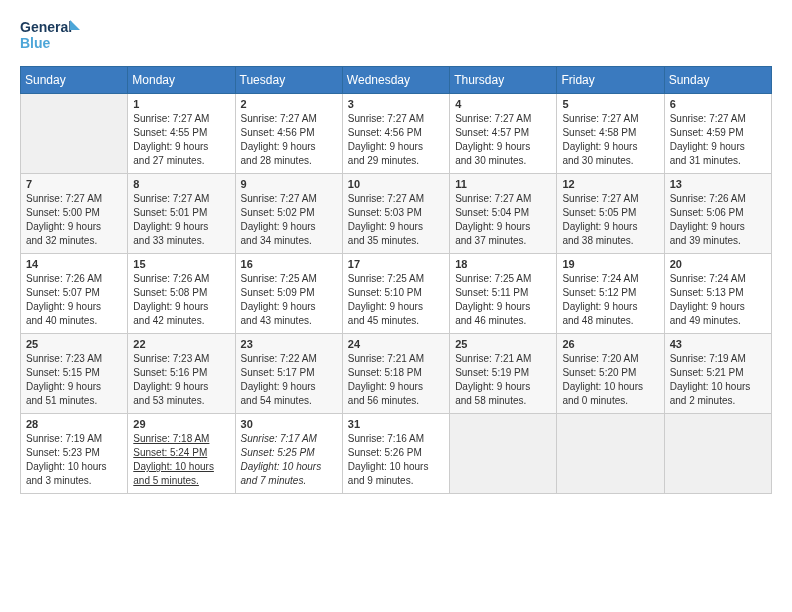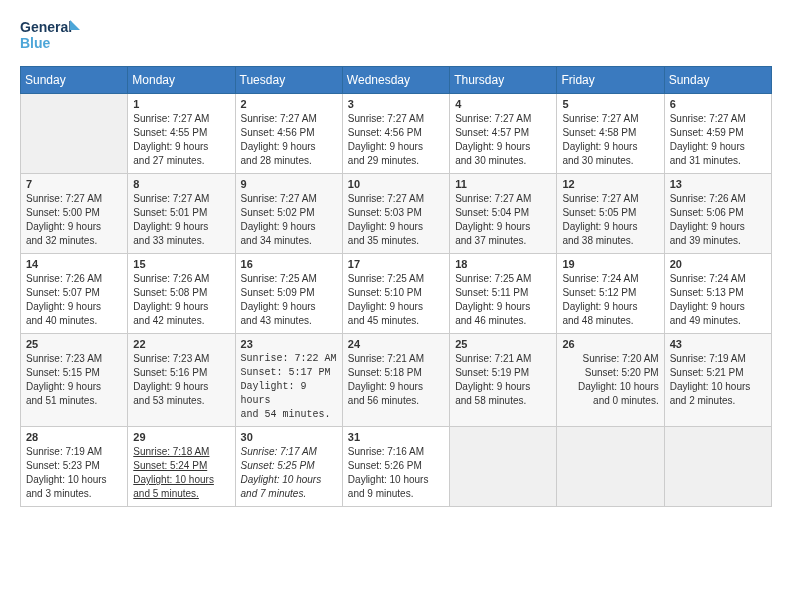--- a/index.html
+++ b/index.html
@@ -260,42 +260,42 @@
         </td>
         <td>
           <div class="day-number">22</div>
           <div class="day-info" style="white-space: pre-line;">Sunrise: 7:23 AM
 Sunset: 5:16 PM
 Daylight: 9 hours
 and 53 minutes.</div>
         </td>
         <td>
           <div class="day-number">23</div>
-          <div class="day-info" style="white-space: pre-line; font-family: Liberation Mono, monospace;">Sunrise: 7:22 AM
+          <div class="day-info" style="white-space: pre-line;">Sunrise: 7:22 AM
 Sunset: 5:17 PM
 Daylight: 9 hours
 and 54 minutes.</div>
         </td>
         <td>
           <div class="day-number">24</div>
           <div class="day-info" style="white-space: pre-line;">Sunrise: 7:21 AM
 Sunset: 5:18 PM
 Daylight: 9 hours
 and 56 minutes.</div>
         </td>
         <td>
           <div class="day-number">25</div>
           <div class="day-info" style="white-space: pre-line;">Sunrise: 7:21 AM
 Sunset: 5:19 PM
 Daylight: 9 hours
 and 58 minutes.</div>
         </td>
         <td>
           <div class="day-number">26</div>
-          <div class="day-info" style="white-space: pre-line; text-align: right;">Sunrise: 7:20 AM
+          <div class="day-info" style="white-space: pre-line;">Sunrise: 7:20 AM
 Sunset: 5:20 PM
 Daylight: 10 hours
 and 0 minutes.</div>
         </td>
         <td>
           <div class="day-number">43</div>
           <div class="day-info" style="white-space: pre-line;">Sunrise: 7:19 AM
 Sunset: 5:21 PM
 Daylight: 10 hours
 and 2 minutes.</div>

